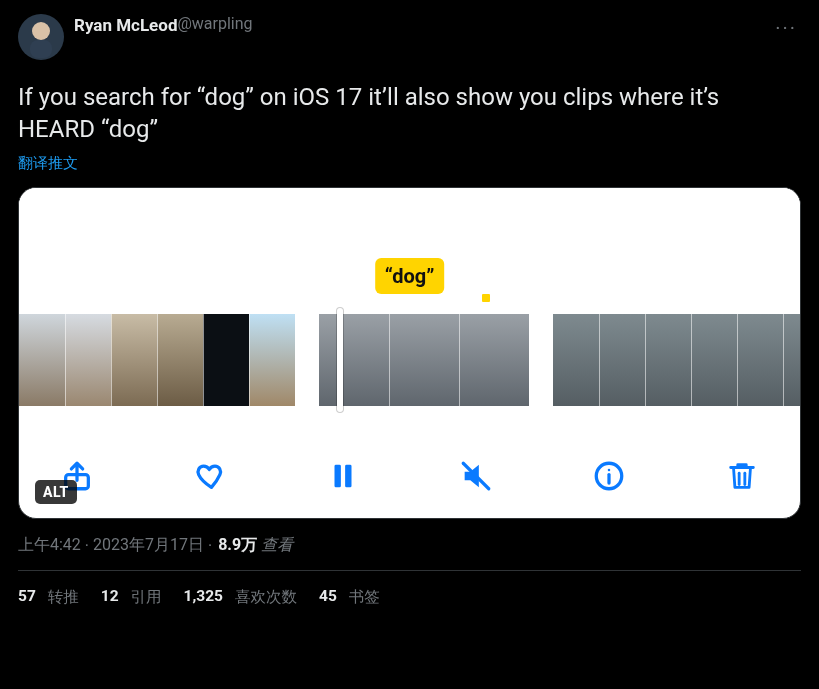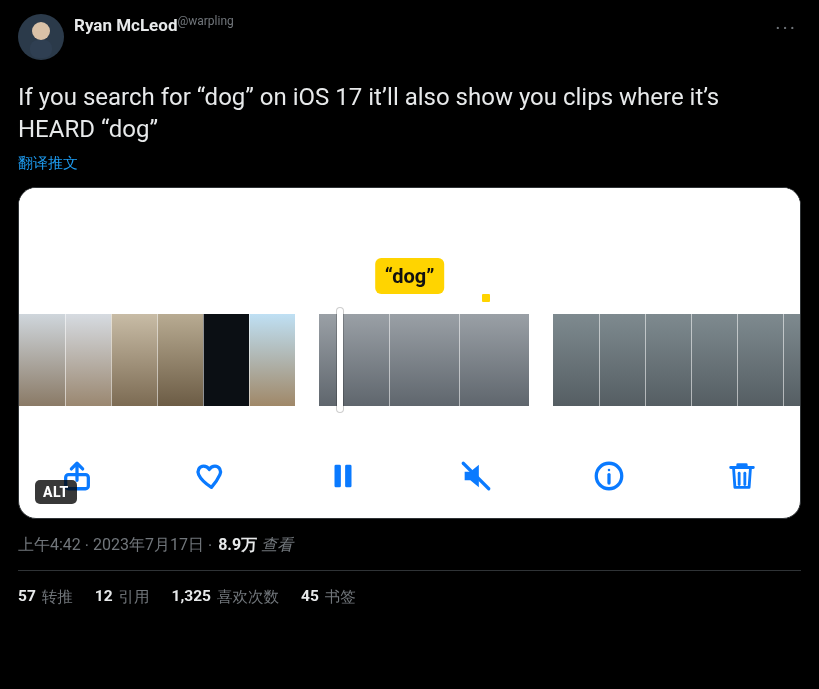--- a/index.html
+++ b/index.html
@@ -5,21 +5,21 @@
   * { box-sizing: border-box; margin: 0; padding: 0; }
   html, body { width: 819px; height: 689px; background: #000; font-family: -apple-system, BlinkMacSystemFont, "Segoe UI", Roboto, Helvetica, Arial, sans-serif; color: #e7e9ea; overflow: hidden; }
 
   .tweet { padding: 14px 18px 0 18px; }
 
   .header { display: flex; align-items: flex-start; gap: 10px; position: relative; }
   .avatar { width: 46px; height: 46px; border-radius: 50%; overflow: hidden; flex: 0 0 auto; }
   .avatar svg { width: 46px; height: 46px; display: block; }
   .name-block { display: flex; flex-direction: row; line-height: 1.3; }
   .display-name { font-weight: 700; font-size: 17px; color: #e7e9ea; }
-  .handle { font-size: 12px; color: #71767b; }
+  .handle { font-size: 16px; color: #71767b; }
   .more { position: absolute; right: 0; top: 0; color: #71767b; font-size: 20px; letter-spacing: 2px; padding: 2px 4px; cursor: pointer; }
 
   .body-text { margin-top: 21px; font-size: 24px; line-height: 1.35; color: #e7e9ea; font-weight: 400; }
   .translate { margin-top: 8px; color: #1d9bf0; font-size: 15px; cursor: pointer; display: inline-block; }
 
   .media { margin-top: 14px; width: 100%; background: #fff; border-radius: 18px; overflow: hidden; position: relative; height: 332px; border: 1px solid #2f3336; }
   .media-top { height: 104px; background: #fff; position: relative; }
   .dog-tag { position: absolute; left: 50%; transform: translateX(-50%); bottom: -2px; background: #ffd400; color: #111; font-weight: 700; font-size: 20px; padding: 6px 10px; border-radius: 6px; }
   .tick { position: absolute; left: 59.3%; bottom: -10px; width: 8px; height: 8px; background: #ffd400; border-radius: 1px; }
 
@@ -53,21 +53,21 @@
 
   .alt-badge { position: absolute; left: 16px; bottom: 14px; background: rgba(0,0,0,0.78); color: #fff; font-weight: 800; font-size: 14px; padding: 4px 8px; border-radius: 5px; letter-spacing: 0.5px; }
 
   .meta { margin-top: 16px; color: #71767b; font-size: 16px; display: flex; align-items: center; gap: 0; }
   .meta .dot::before { content: "·"; margin: 0 4px; color: #71767b; }
   .views-num { color: #e7e9ea; font-weight: 700; margin-left: 2px; }
 
   .divider { border: none; border-top: 1px solid #2f3336; margin: 14px 0 0 0; }
 
   .stats { display: flex; gap: 22px; padding: 16px 0 0 0; color: #71767b; font-size: 15.5px; }
-  .stat { display: flex; gap: 6px; cursor: pointer; }
+  .stat { display: flex; gap: 12px; cursor: pointer; }
   .stat .num { color: #e7e9ea; font-weight: 700; }
 </style>
 </head>
 <body>
 
 <div class="tweet">
 
   <div class="header">
     <div class="avatar">
       <svg viewBox="0 0 46 46">

